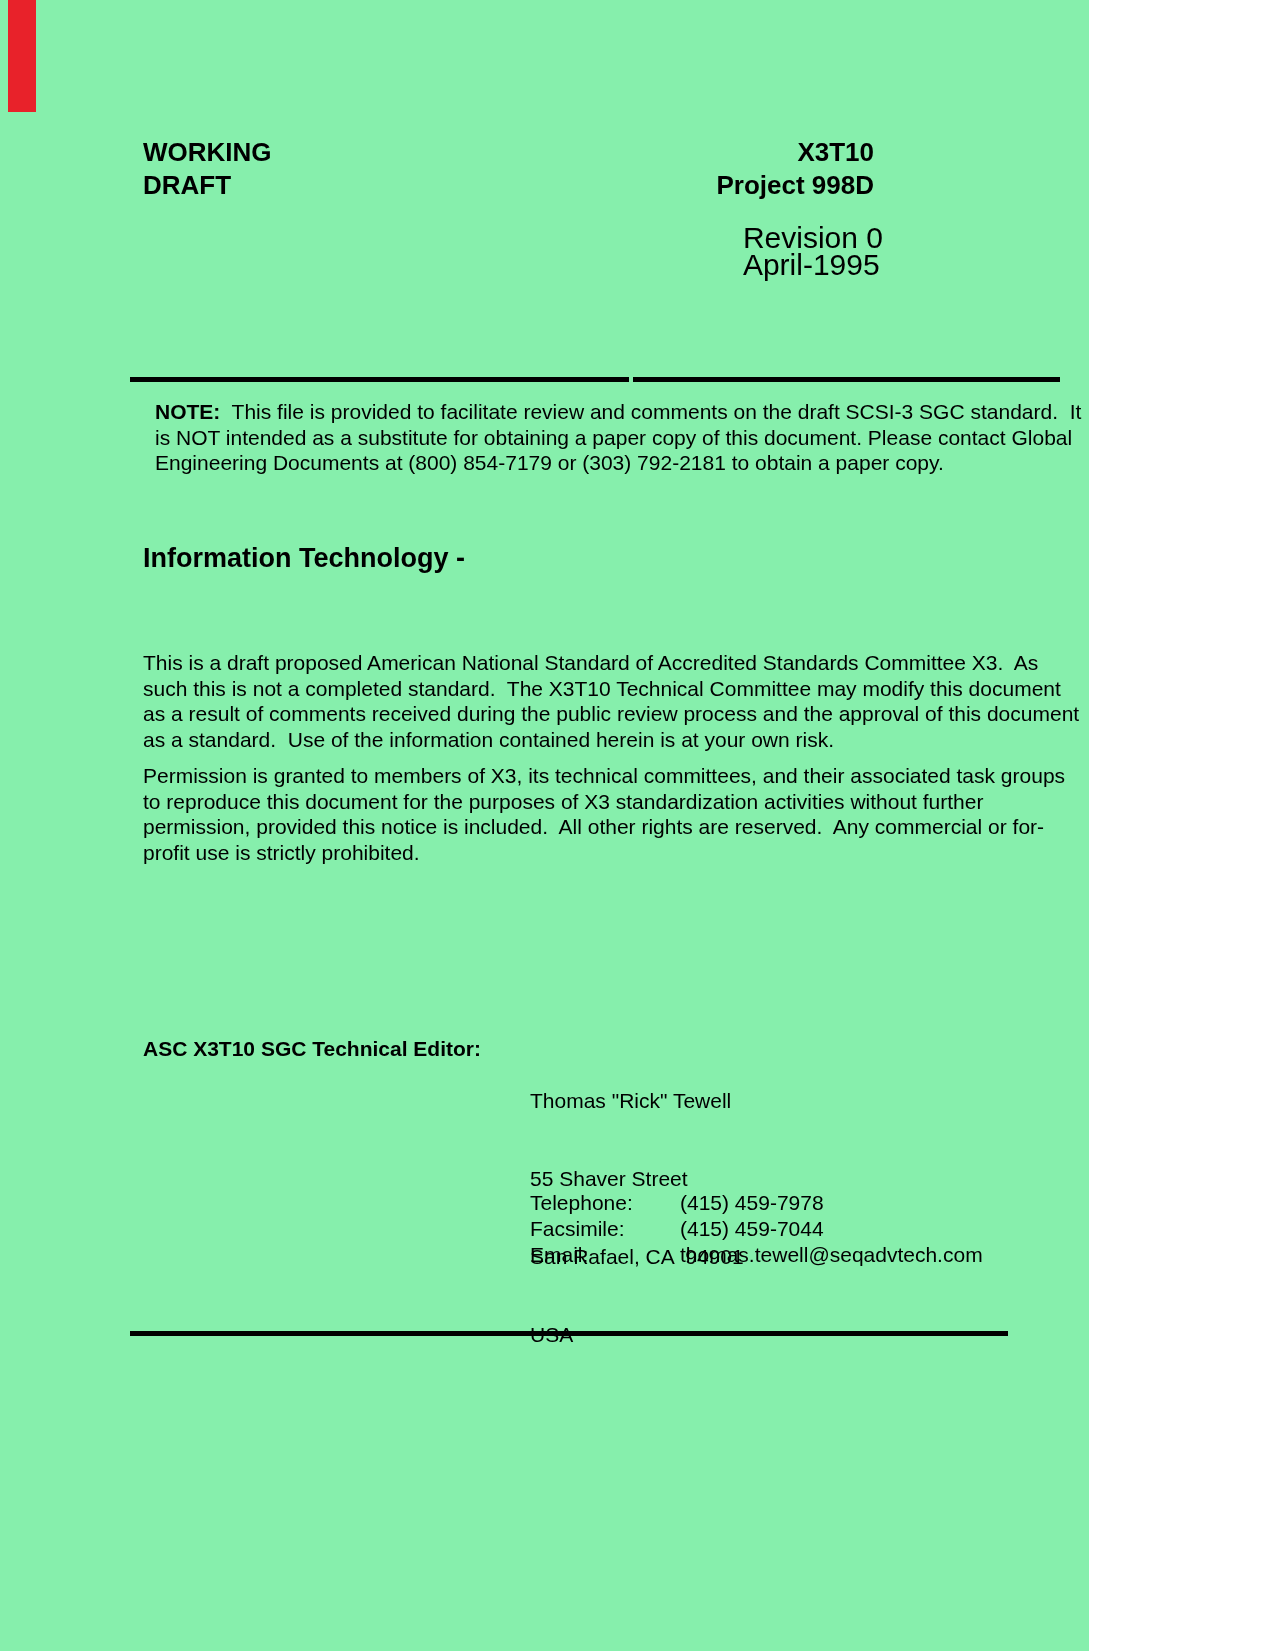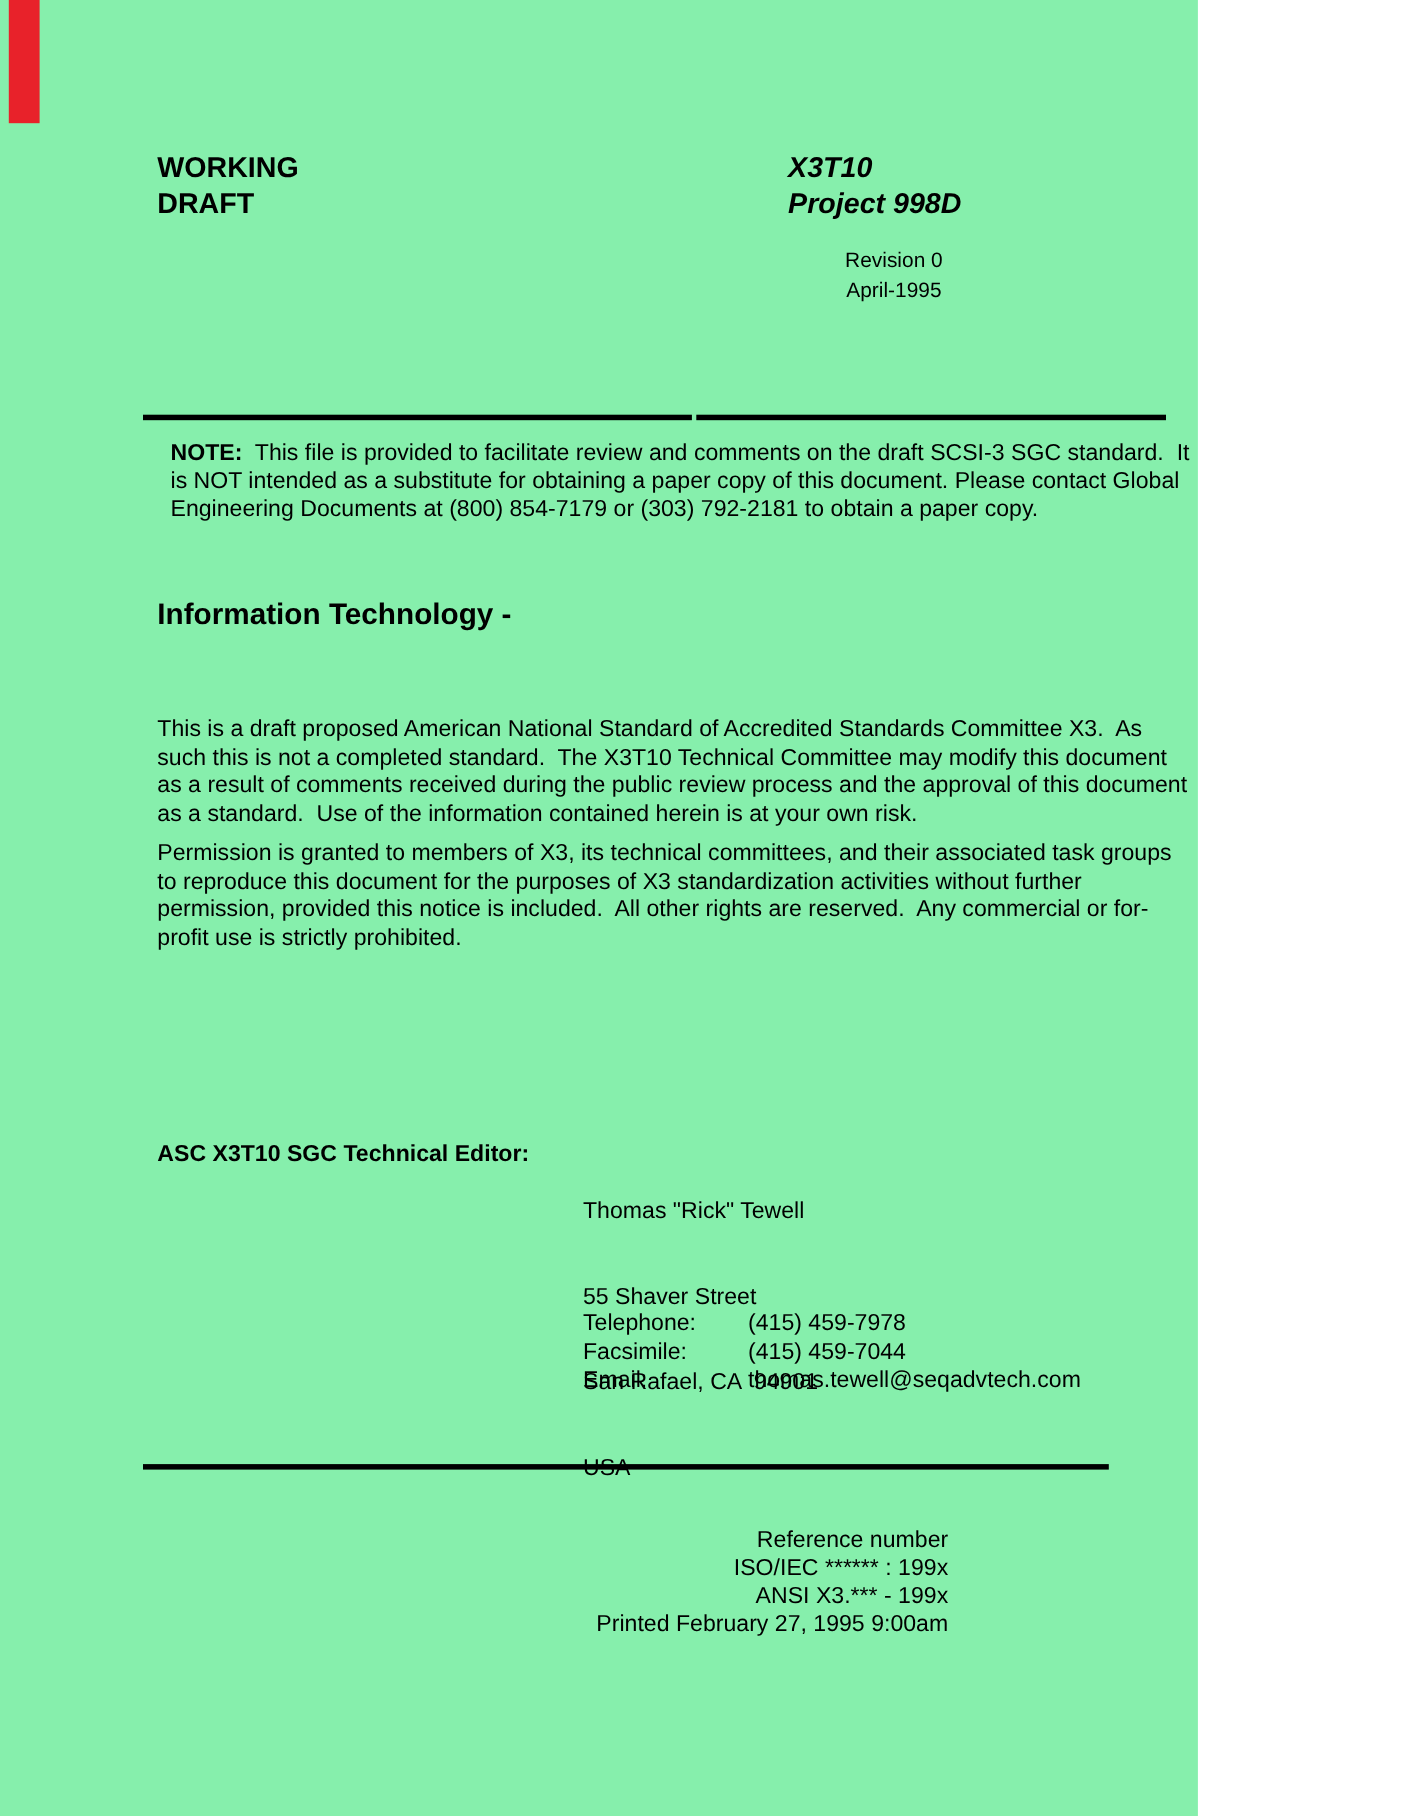--- a/index.html
+++ b/index.html
@@ -32,30 +32,29 @@
     line-height: 33px;
     text-align: left;
   }
   .hdr-right {
     position: absolute;
     right: 215px;
     top: 136px;
     font-size: 26px;
     font-weight: bold;
     line-height: 33px;
-    text-align: left;
-    font-style: italic;
+    text-align: right;
   }
   .revision-block {
     position: absolute;
-    right: 232px;
+    right: 206px;
     top: 224px;
-    font-size: 19px;
+    font-size: 30px;
     line-height: 27px;
-    text-align: center;
+    text-align: left;
   }
   .rule {
     position: absolute;
     height: 5px;
     background: #000000;
   }
   .rule-top-left  { left: 130px; top: 377px; width: 499px; }
   .rule-top-right { left: 633px; top: 377px; width: 427px; }
   .rule-bottom    { left: 130px; top: 1331px; width: 878px; }
   .note {
@@ -168,20 +167,14 @@
   </div>
 
   <div class="editor-contacts">
     <div><span class="contact-label">Telephone:</span><span>(415) 459-7978</span></div>
     <div><span class="contact-label">Facsimile:</span><span>(415) 459-7044</span></div>
     <div><span class="contact-label">Email:</span><span>thomas.tewell@seqadvtech.com</span></div>
   </div>
 
   <div class="rule rule-bottom"></div>
 
-  <div class="reference-block">
-    <div>Reference number</div>
-    <div>ISO/IEC ****** : 199x</div>
-    <div>ANSI X3.*** - 199x</div>
-    <div>Printed February 27, 1995 9:00am</div>
-  </div>
 
 </div>
 
 </body></html>

